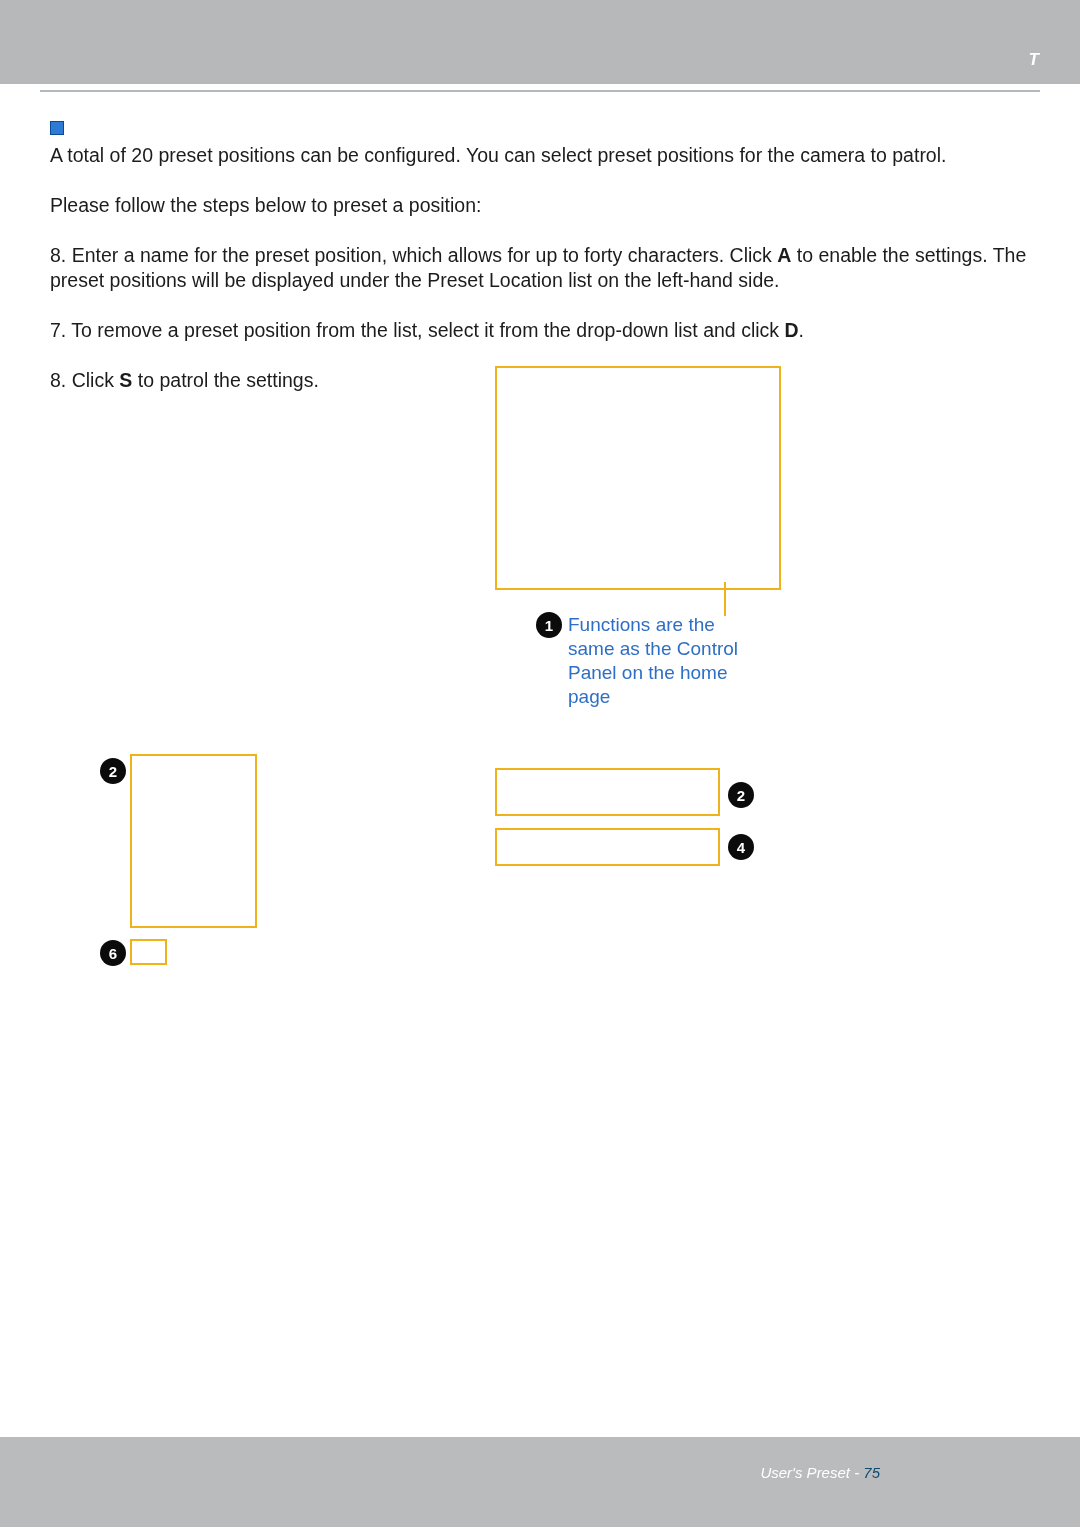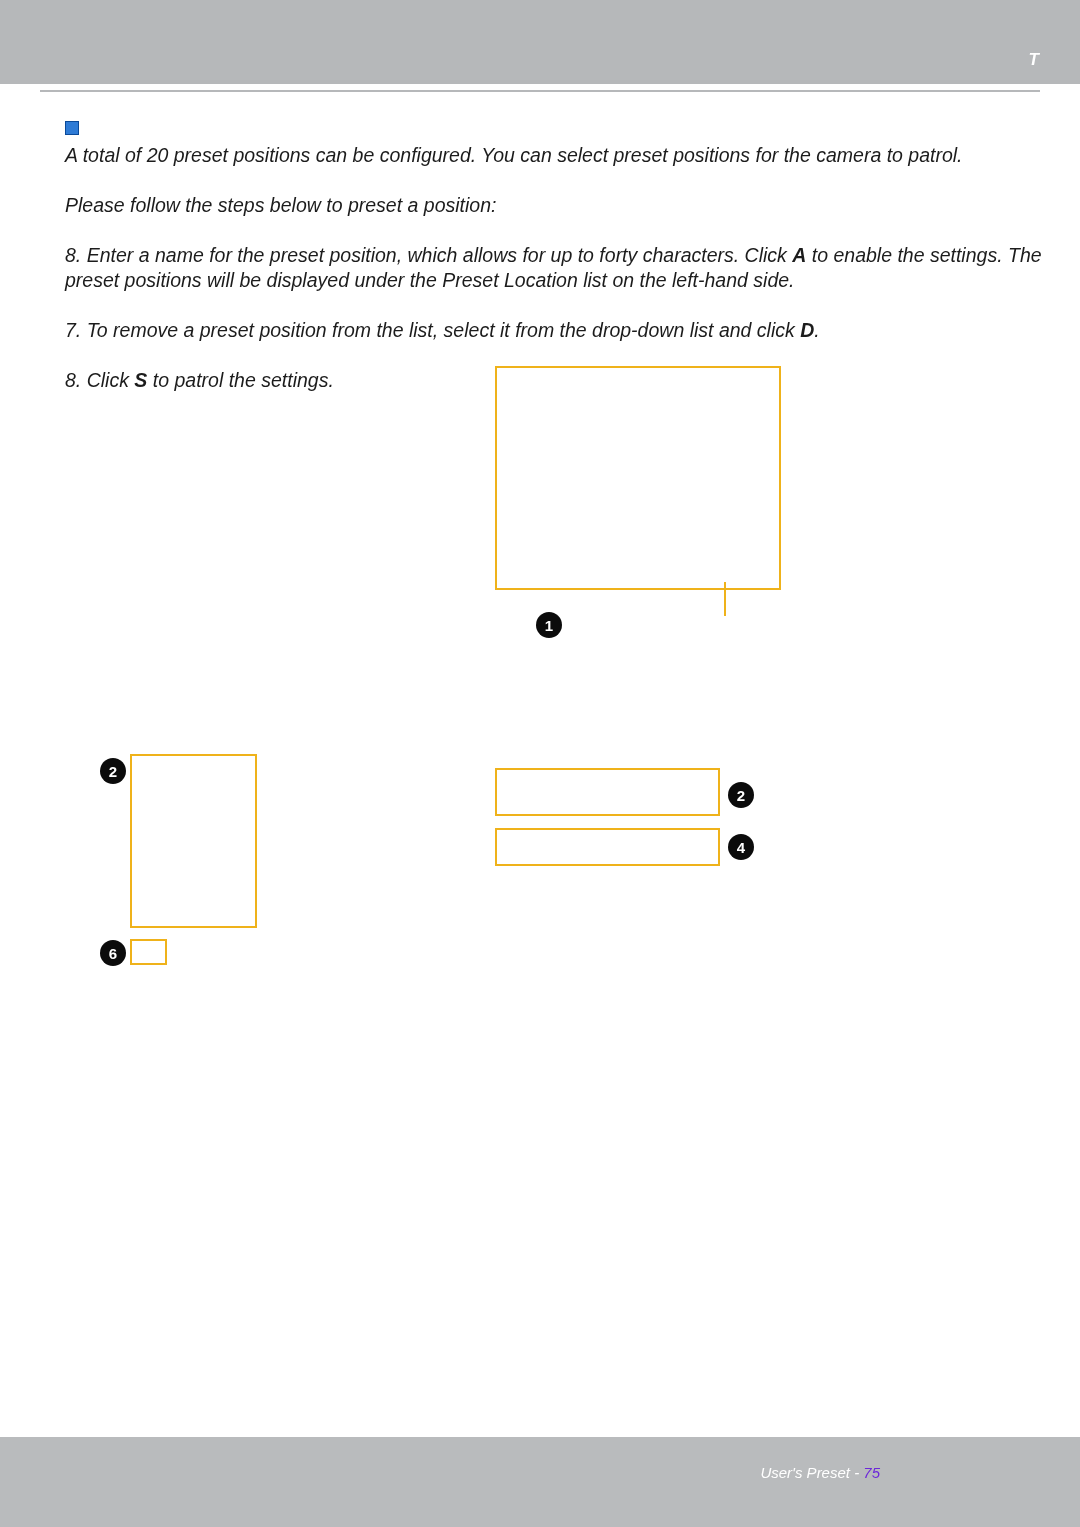--- a/index.html
+++ b/index.html
@@ -12,22 +12,22 @@
   }
   .header-title {
     position: absolute; right: 40px; top: 50px;
     font-size: 17px; letter-spacing: 1px; color: #fff; font-style: italic; font-weight: 600;
   }
   .header-underline {
     position: absolute; left: 40px; top: 90px; width: 1000px; height: 2px; background: #b6b8ba;
   }
 
   .body-text {
-    position: absolute; left: 65px; top: 118px; width: 990px;
-    font-size: 19.5px; line-height: 25px; color: #1c1c1c; font-style: italic;
+    position: absolute; left: 50px; top: 118px; width: 990px;
+    font-size: 19.5px; line-height: 25px; color: #1c1c1c;
   }
   .check-icon {
     display: inline-block; width: 14px; height: 14px; background: #2e7bd6;
     border: 1px solid #0a4a9a; position: relative; top: -2px;
   }
   .inline-bold-marker {
     font-weight: 700;
   }
 
   .orange-box { position: absolute; border: 2px solid #efb21a; }
@@ -57,21 +57,21 @@
   }
 
   .footer-band {
     position: absolute; left: 0; top: 1437px; width: 1080px; height: 90px;
     background: #b9bbbd;
   }
   .footer-text {
     position: absolute; right: 200px; top: 1464px;
     font-size: 15px; color: #fff; font-style: italic;
   }
-  .footer-text .pn { color: #6d28d9; text-align: right; }
+  .footer-text .pn { color: #0c4a6e; text-align: right; }
 
 </style>
 </head>
 <body>
 
 <div class="page">
 
   <div class="header-band"></div>
   <div class="header-title">T</div>
   <div class="header-underline"></div>
@@ -95,19 +95,20 @@
   <div class="orange-box box-save"></div>
   <div class="orange-box box-right-a"></div>
   <div class="orange-box box-right-b"></div>
 
   <div class="badge b1">1</div>
   <div class="badge b2a">2</div>
   <div class="badge b2b">2</div>
   <div class="badge b4">4</div>
   <div class="badge b6">6</div>
 
+  <div class="annot">Functions are the same as the Control Panel on the home page</div>
 
   <div class="footer-band"></div>
   <div class="footer-text">
     <span>User's Preset - </span><span class="pn">75</span>
   </div>
 
 </div>
 
 </body></html>

